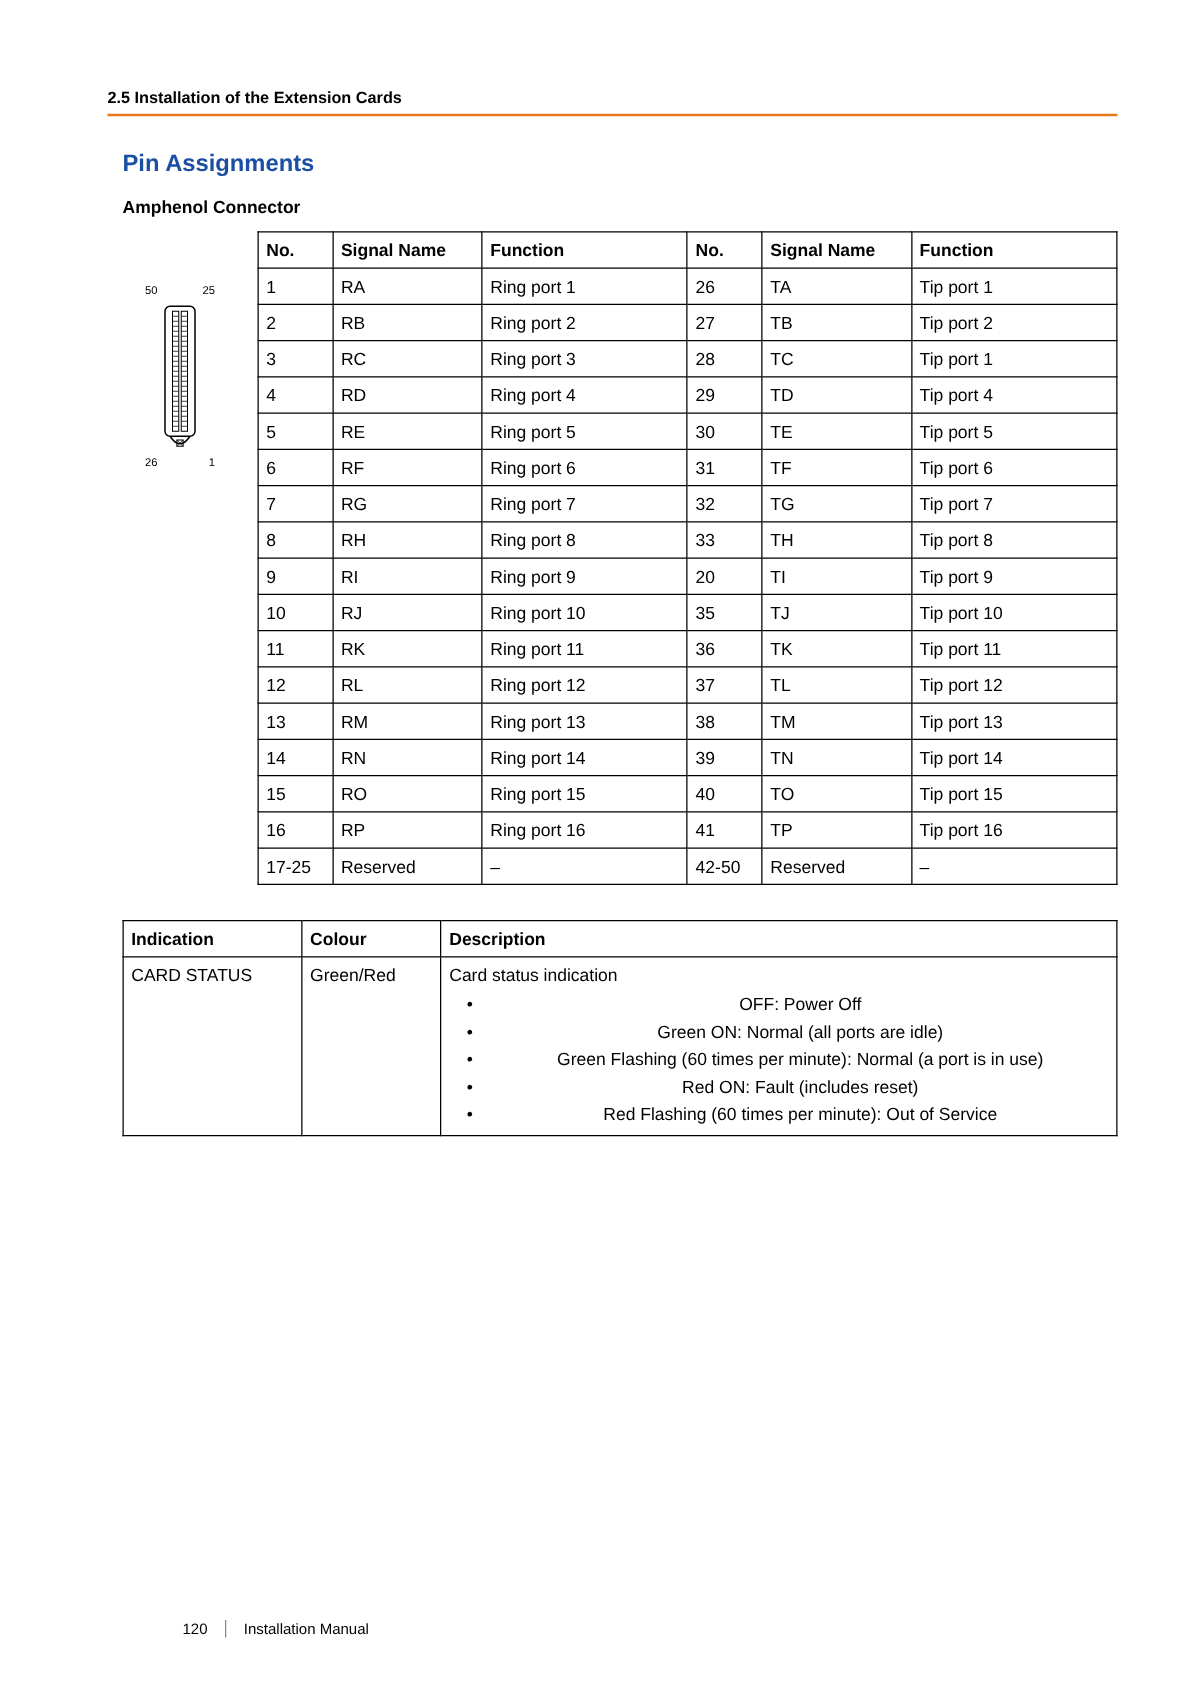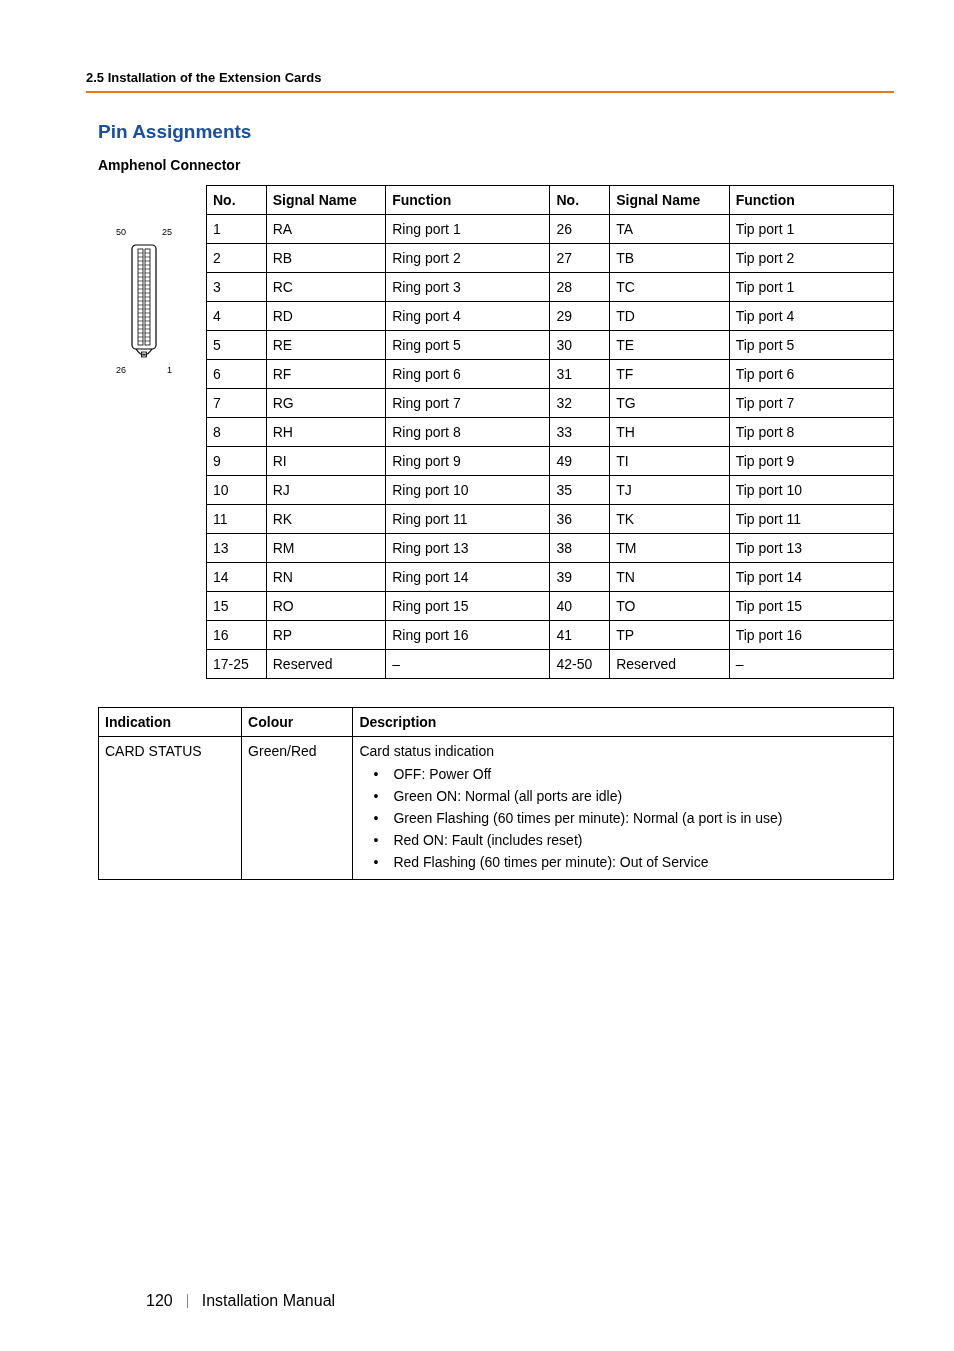--- a/index.html
+++ b/index.html
@@ -70,32 +70,33 @@
   .indent { padding-left: 12px; }
   .desc-cell { padding: 6px 6px 6px 6px; }
   ul.led-list {
     margin: 4px 0 0 0;
     padding-left: 0;
     list-style: none;
   }
   ul.led-list li {
     padding: 3px 0 3px 34px;
     position: relative;
+    text-align: center;
   }
   ul.led-list li::before {
     content: "•";
     position: absolute;
     left: 14px;
     top: 3px;
   }
   .footer {
     position: absolute;
     bottom: 40px;
     left: 60px;
-    font-size: 16px;
+    font-size: 12px;
     display: flex;
     align-items: center;
     gap: 14px;
   }
   .footer .divider {
     width: 1px;
     height: 14px;
     background: #888;
     display: inline-block;
   }
@@ -262,39 +263,47 @@
             <td>RH</td>
             <td>Ring port 8</td>
             <td>33</td>
             <td>TH</td>
             <td>Tip port 8</td>
           </tr>
           <tr>
             <td>9</td>
             <td>RI</td>
             <td>Ring port 9</td>
-            <td>49</td>
+            <td>20</td>
             <td>TI</td>
             <td>Tip port 9</td>
           </tr>
           <tr>
             <td>10</td>
             <td>RJ</td>
             <td>Ring port 10</td>
             <td>35</td>
             <td>TJ</td>
             <td>Tip port 10</td>
           </tr>
           <tr>
             <td>11</td>
             <td>RK</td>
             <td>Ring port 11</td>
             <td>36</td>
             <td>TK</td>
             <td>Tip port 11</td>
+          </tr>
+          <tr>
+            <td>12</td>
+            <td>RL</td>
+            <td>Ring port 12</td>
+            <td>37</td>
+            <td>TL</td>
+            <td>Tip port 12</td>
           </tr>
           <tr>
             <td>13</td>
             <td>RM</td>
             <td>Ring port 13</td>
             <td>38</td>
             <td>TM</td>
             <td>Tip port 13</td>
           </tr>
           <tr>

